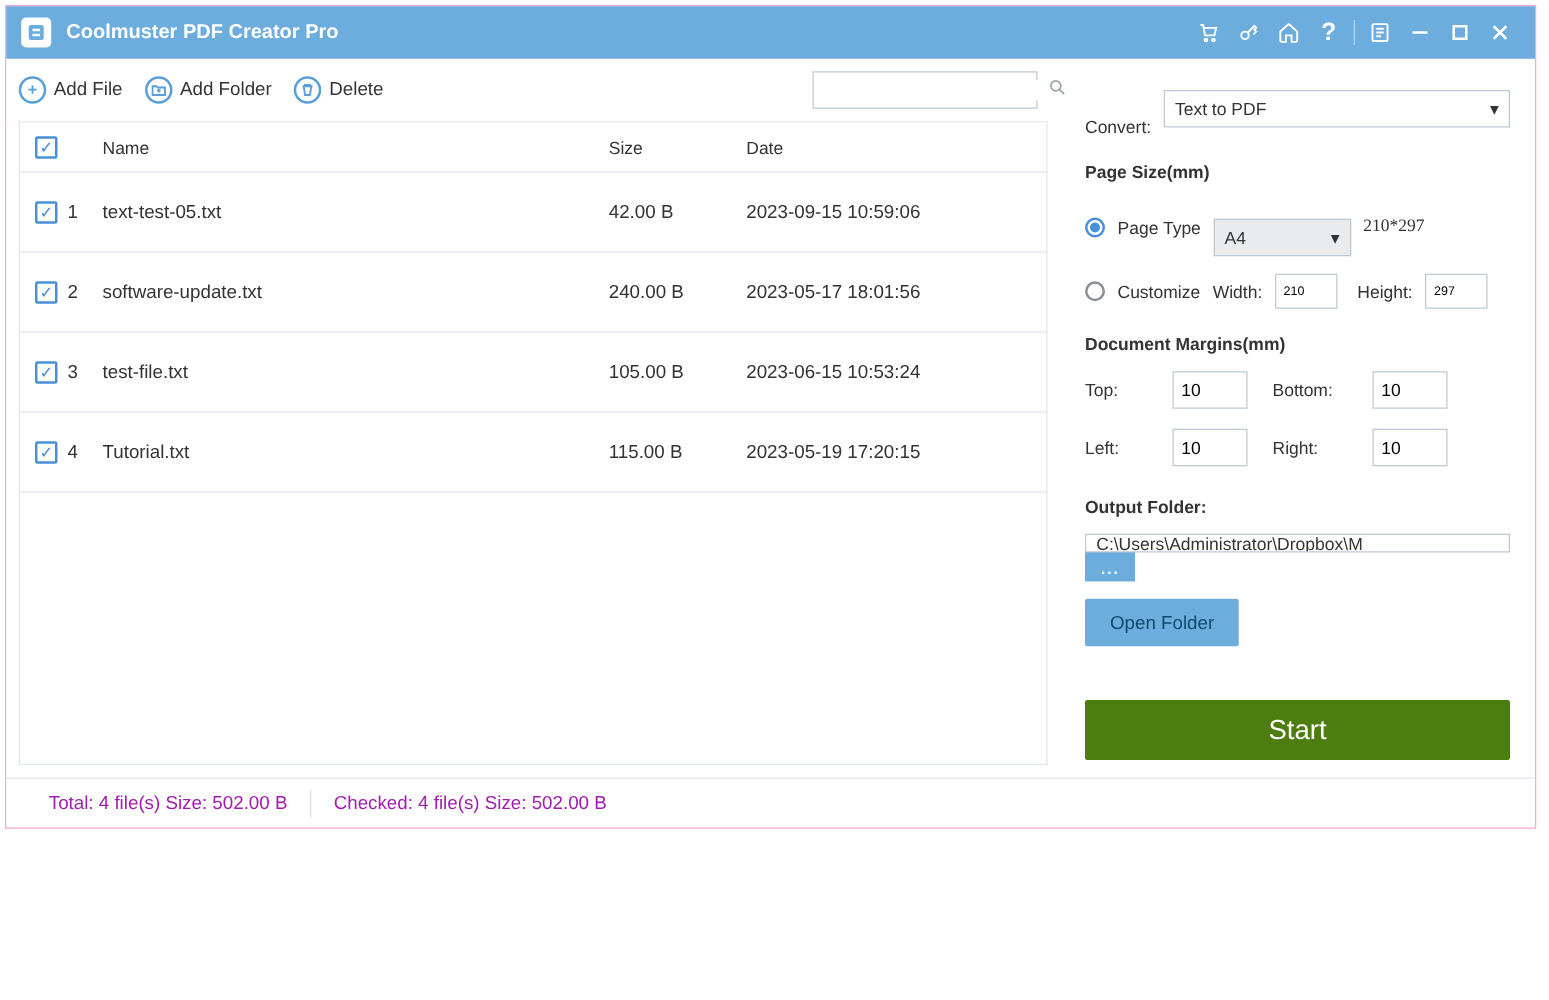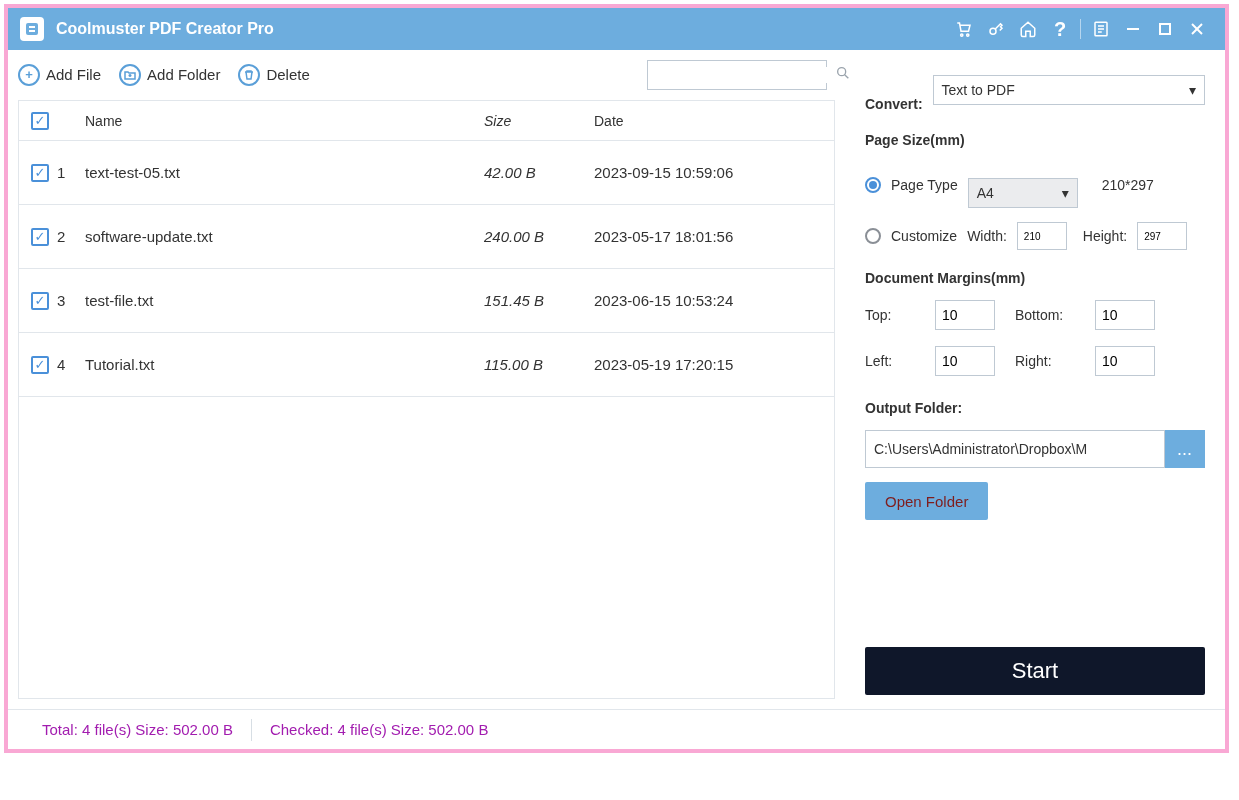--- a/index.html
+++ b/index.html
@@ -6,23 +6,23 @@
   body {
     font-family: "Segoe UI", Arial, sans-serif;
     font-size: 14px;
     color: #333;
     background: #fff;
     width: 1239px;
     height: 800px;
   }
   .window {
     width: 1225px;
-    height: 749px;
+    height: 659px;
     margin: 4px;
-    border: 4px solid #f9a8d4;
+    border: 1px solid #f9a8d4;
     display: flex;
     flex-direction: column;
     background: #fff;
   }
   
   .titlebar {
     height: 42px;
     background: #6dadde;
     color: #fff;
     display: flex;
@@ -98,21 +98,21 @@
     display:flex; flex-direction:column;
   }
   .table-head {
     height: 40px;
     display:flex; align-items:center;
     border-bottom:1px solid #e1e6eb;
     background:#fff;
   }
   .col-check { width: 60px; display:flex; align-items:center; padding-left:12px;}
   .col-name { flex:1; padding-left:6px;}
-  .col-size { width: 110px; font-style: italic;}
+  .col-size { width: 110px;}
   .col-date { width: 240px;}
   .row {
     height: 64px;
     display:flex; align-items:center;
     border-bottom:1px solid #e1e6eb;
     font-size:15px;
   }
   .checkbox {
     width:18px; height:18px;
     border:2px solid #4a90d9;
@@ -124,21 +124,21 @@
   .check-mark::before { content:"✓"; }
   .row-index { margin-left:8px; }
   
   .right-panel {
     width: 380px;
     padding: 18px 20px 14px 20px;
     display:flex; flex-direction:column;
     gap: 14px;
   }
   .rp-row { display:flex; align-items:center; gap:10px; }
-  .rp-label { font-weight:700;margin-top:28px; }
+  .rp-label { font-weight:400;margin-top:28px; }
   .select {
     flex:1;
     height:30px;
     border:1px solid #bfc9d3;
     display:flex; align-items:center; justify-content:space-between;
     padding: 0 8px;
     background:#fff;
   }
   .select.gray { background:#ebecee; width:110px; flex:none;margin-top:16px;}
   .section-title { font-weight:700; margin-top:6px;}
@@ -155,39 +155,39 @@
   .margin-grid {
     display:grid;
     grid-template-columns: 70px 80px 80px 80px;
     row-gap: 16px;
     align-items:center;
   }
   .margin-grid input {
     width:60px; height:30px; border:1px solid #bfc9d3; padding:0 6px; font-size:14px;
   }
   .output-box {
-    display:flex; height:38px;
+    display:flex; height:38px;flex-direction:column;
   }
   .output-box .path {
     flex:1; border:1px solid #bfc9d3; display:flex; align-items:center;
     padding:0 8px; overflow:hidden; white-space:nowrap;
   }
   .output-box .browse {
     width:40px; background:#6dadde; color:#fff;
     display:flex; align-items:center; justify-content:center; font-size:18px;
     cursor:pointer; border:1px solid #6dadde; border-left:none;
   }
   .btn-blue {
-    background:#6dadde; color:#7f1d1d; border:none;
+    background:#6dadde; color:#0c4a6e; border:none;
     height:38px; padding:0 20px; font-size:15px;
     cursor:pointer; border-radius:2px;
   }
   .start-btn {
     height:48px; font-size:22px; width:100%;
-    background:#0f172a; color:#fff; border:none; cursor:pointer;
+    background:#4d7c0f; color:#fff; border:none; cursor:pointer;
     border-radius:2px;
     text-align:center;
   }
   .right-spacer { flex:1; }
   
   .statusbar {
     height:40px;
     border-top:1px solid #e1e6eb;
     display:flex; align-items:center;
     padding:0 16px;
@@ -320,21 +320,21 @@
           <div class="col-name">software-update.txt</div>
           <div class="col-size">240.00 B</div>
           <div class="col-date">2023-05-17 18:01:56</div>
         </div>
         <div class="row">
           <div class="col-check">
               <span class="checkbox check-mark"></span>
               <span class="row-index">3</span>
             </div>
           <div class="col-name">test-file.txt</div>
-          <div class="col-size">151.45 B</div>
+          <div class="col-size">105.00 B</div>
           <div class="col-date">2023-06-15 10:53:24</div>
         </div>
         <div class="row">
           <div class="col-check">
               <span class="checkbox check-mark"></span>
               <span class="row-index">4</span>
             </div>
           <div class="col-name">Tutorial.txt</div>
           <div class="col-size">115.00 B</div>
           <div class="col-date">2023-05-19 17:20:15</div>
@@ -355,21 +355,21 @@
 
       <div class="section-title">Page Size(mm)</div>
 
       <div class="rp-row">
         <span class="radio sel"></span>
         <span>Page Type</span>
         <div class="select gray">
           <span>A4</span>
           <span>▾</span>
         </div>
-        <span style="margin-left:14px;">210*297</span>
+        <span style="font-family:Liberation Serif, serif;">210*297</span>
       </div>
 
       <div class="rp-row">
         <span class="radio"></span>
         <span>Customize</span>
         <span style="margin-left:0;">Width:</span>
         <input class="small-input" value="210" style="">
         <span style="margin-left:6px;">Height:</span>
         <input class="small-input" value="297" style="">
       </div>

